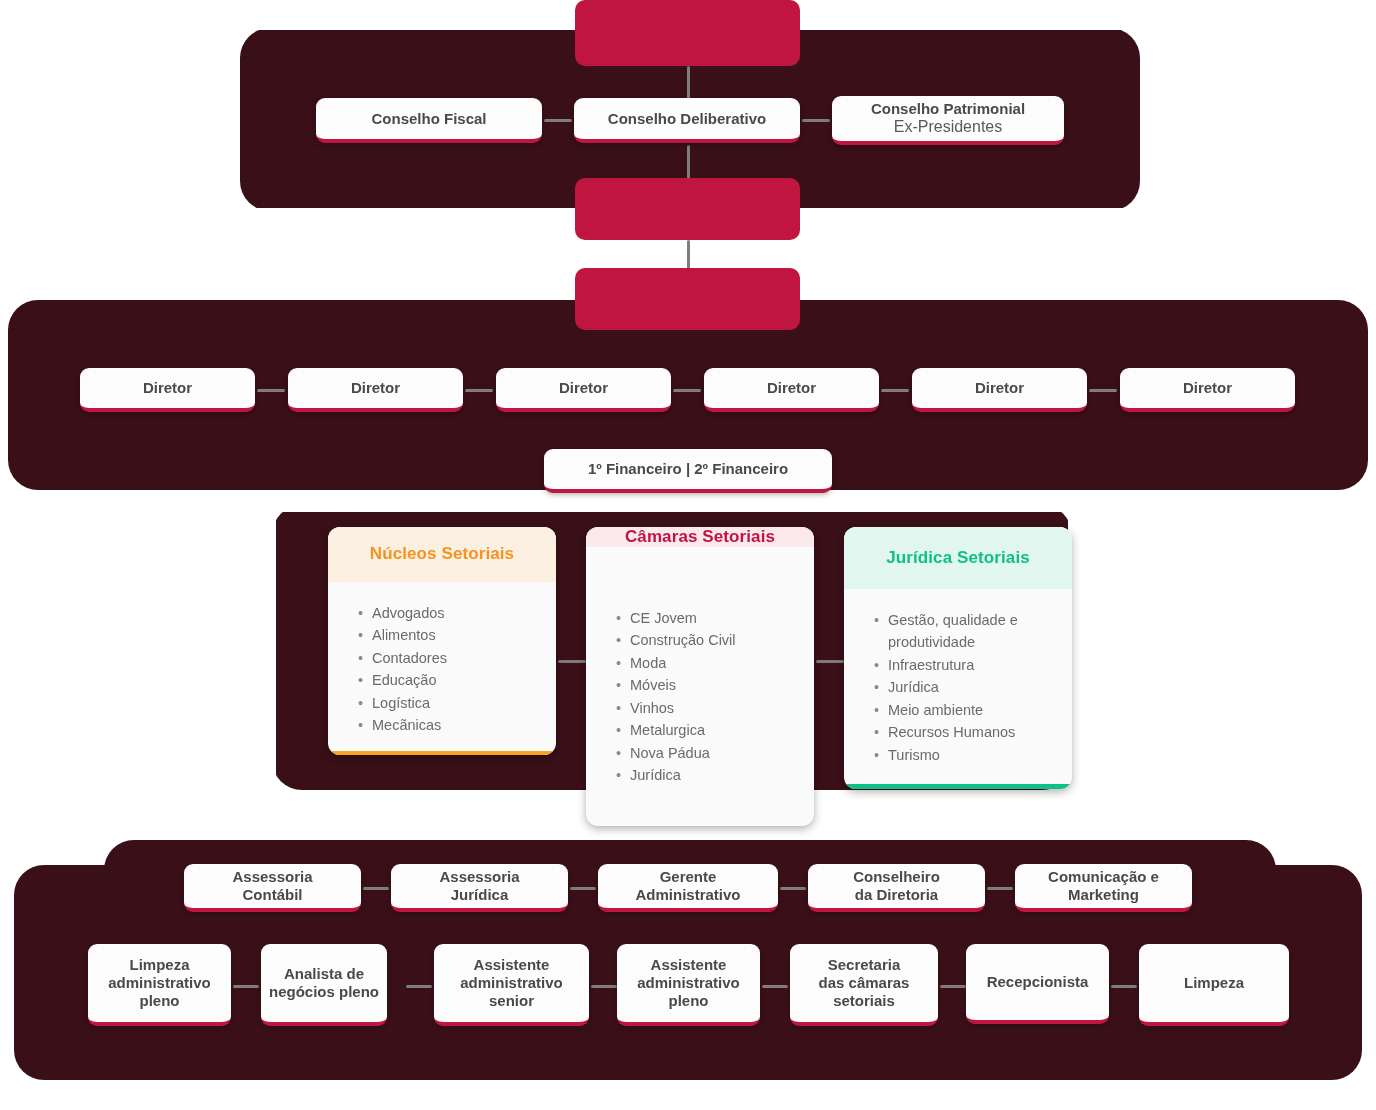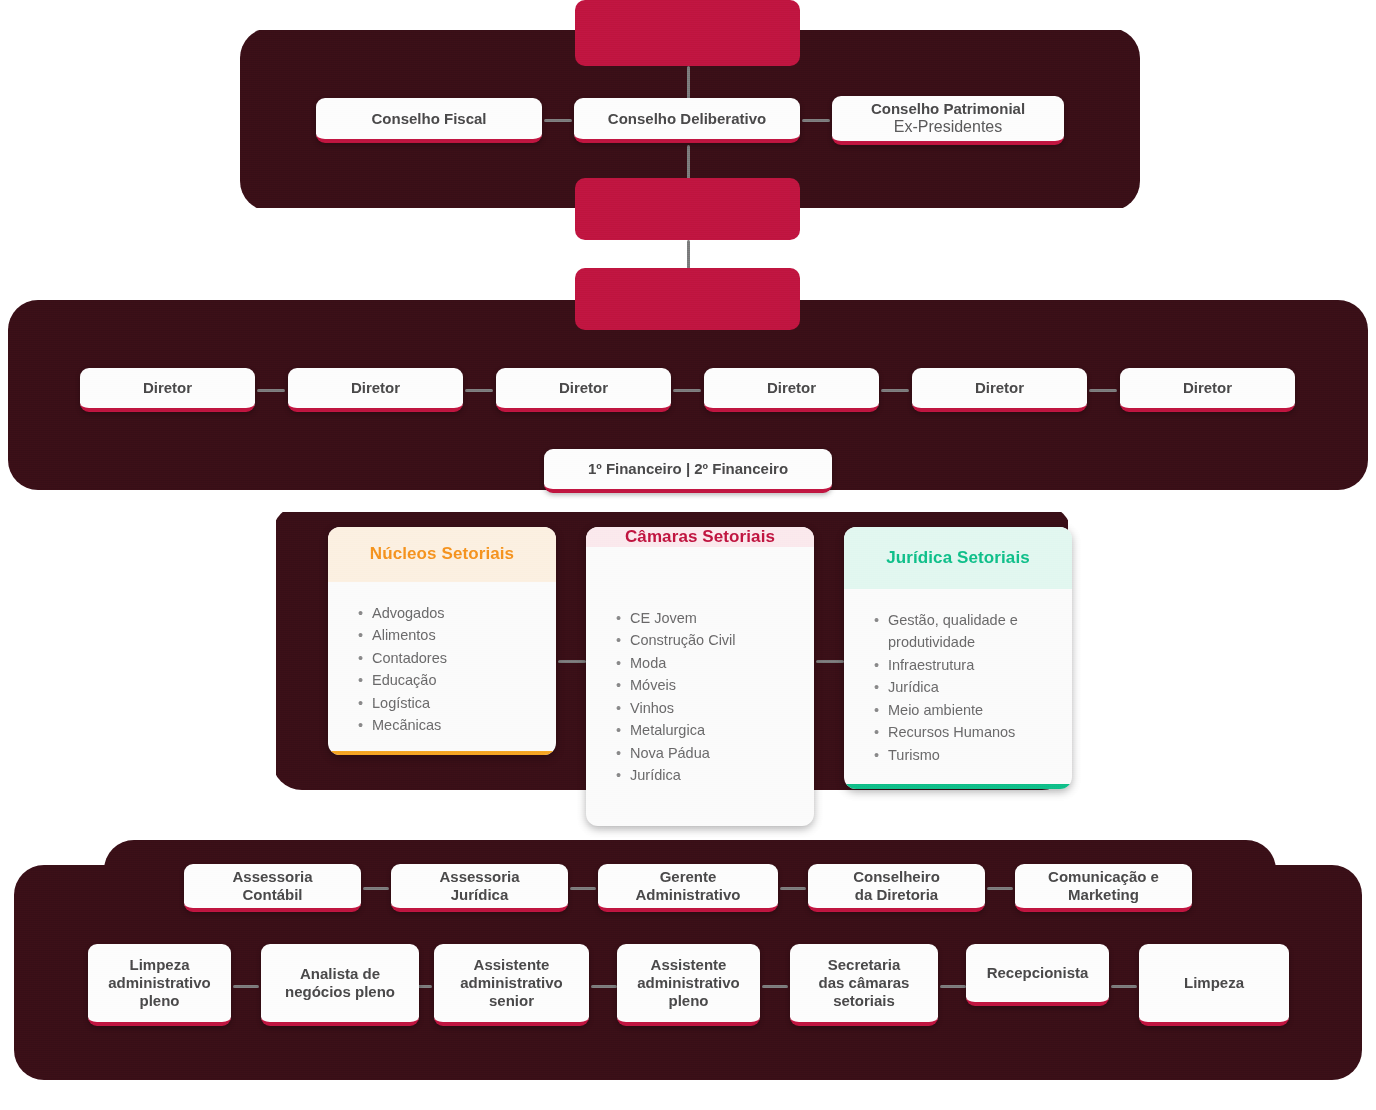--- a/index.html
+++ b/index.html
@@ -326,21 +326,21 @@
     <span>Marketing</span>
   </div>
 
   <div class="node" style="left:88px; top:944px; width:143px; height:82px;">
     <span>Limpeza</span>
     <span>administrativo</span>
     <span>pleno</span>
   </div>
   <div class="hline" style="left:233px; top:985px; width:26px;"></div>
 
-  <div class="node" style="left:261px; top:944px; width:158px; height:82px;">
+  <div class="node" style="left:261px; top:944px; width:126px; height:82px;">
     <span>Analista de</span>
     <span>negócios pleno</span>
   </div>
   <div class="hline" style="left:406px; top:985px; width:26px;"></div>
 
   <div class="node" style="left:434px; top:944px; width:155px; height:82px;">
     <span>Assistente</span>
     <span>administrativo</span>
     <span>senior</span>
   </div>
@@ -353,21 +353,21 @@
   </div>
   <div class="hline" style="left:762px; top:985px; width:26px;"></div>
 
   <div class="node" style="left:790px; top:944px; width:148px; height:82px;">
     <span>Secretaria</span>
     <span>das câmaras</span>
     <span>setoriais</span>
   </div>
   <div class="hline" style="left:940px; top:985px; width:26px;"></div>
 
-  <div class="node" style="left:966px; top:944px; width:143px; height:62px;">
+  <div class="node" style="left:966px; top:944px; width:143px; height:80px;">
     <span>Recepcionista</span>
   </div>
   <div class="hline" style="left:1111px; top:985px; width:26px;"></div>
 
   <div class="node" style="left:1139px; top:944px; width:150px; height:82px;">
     <span>Limpeza</span>
   </div>
 
   <div id="noise"></div>
 </div>

